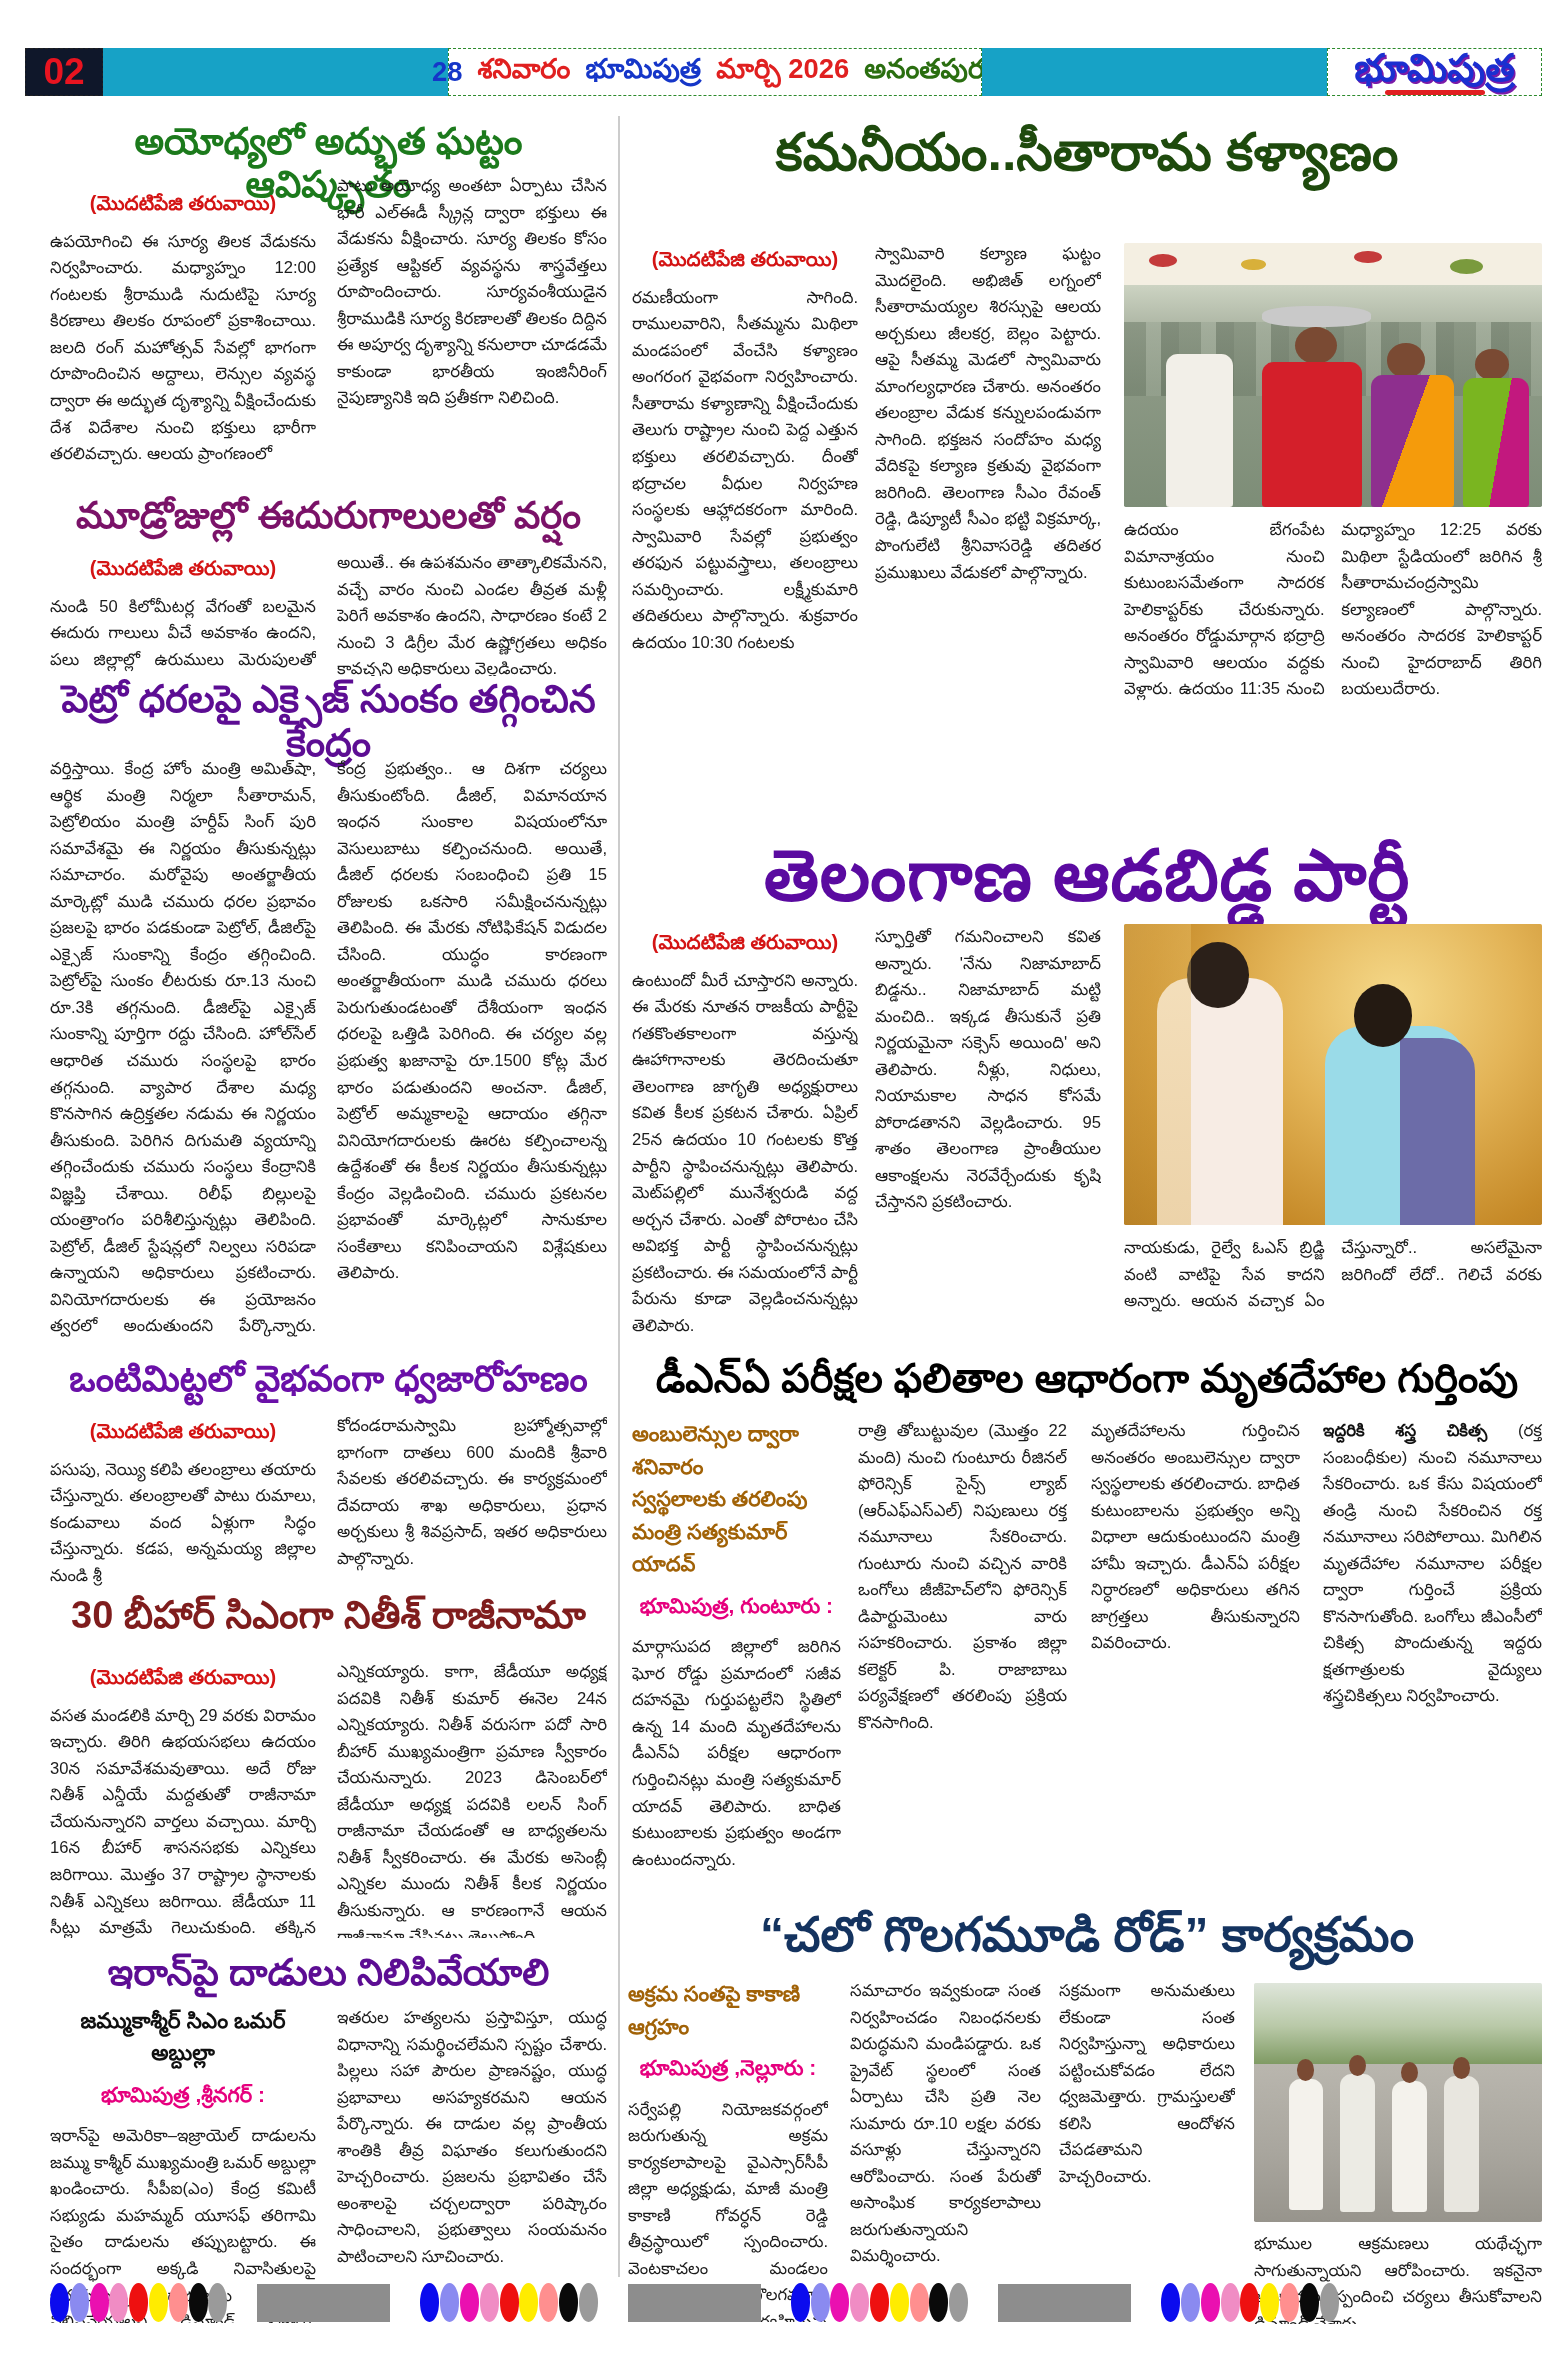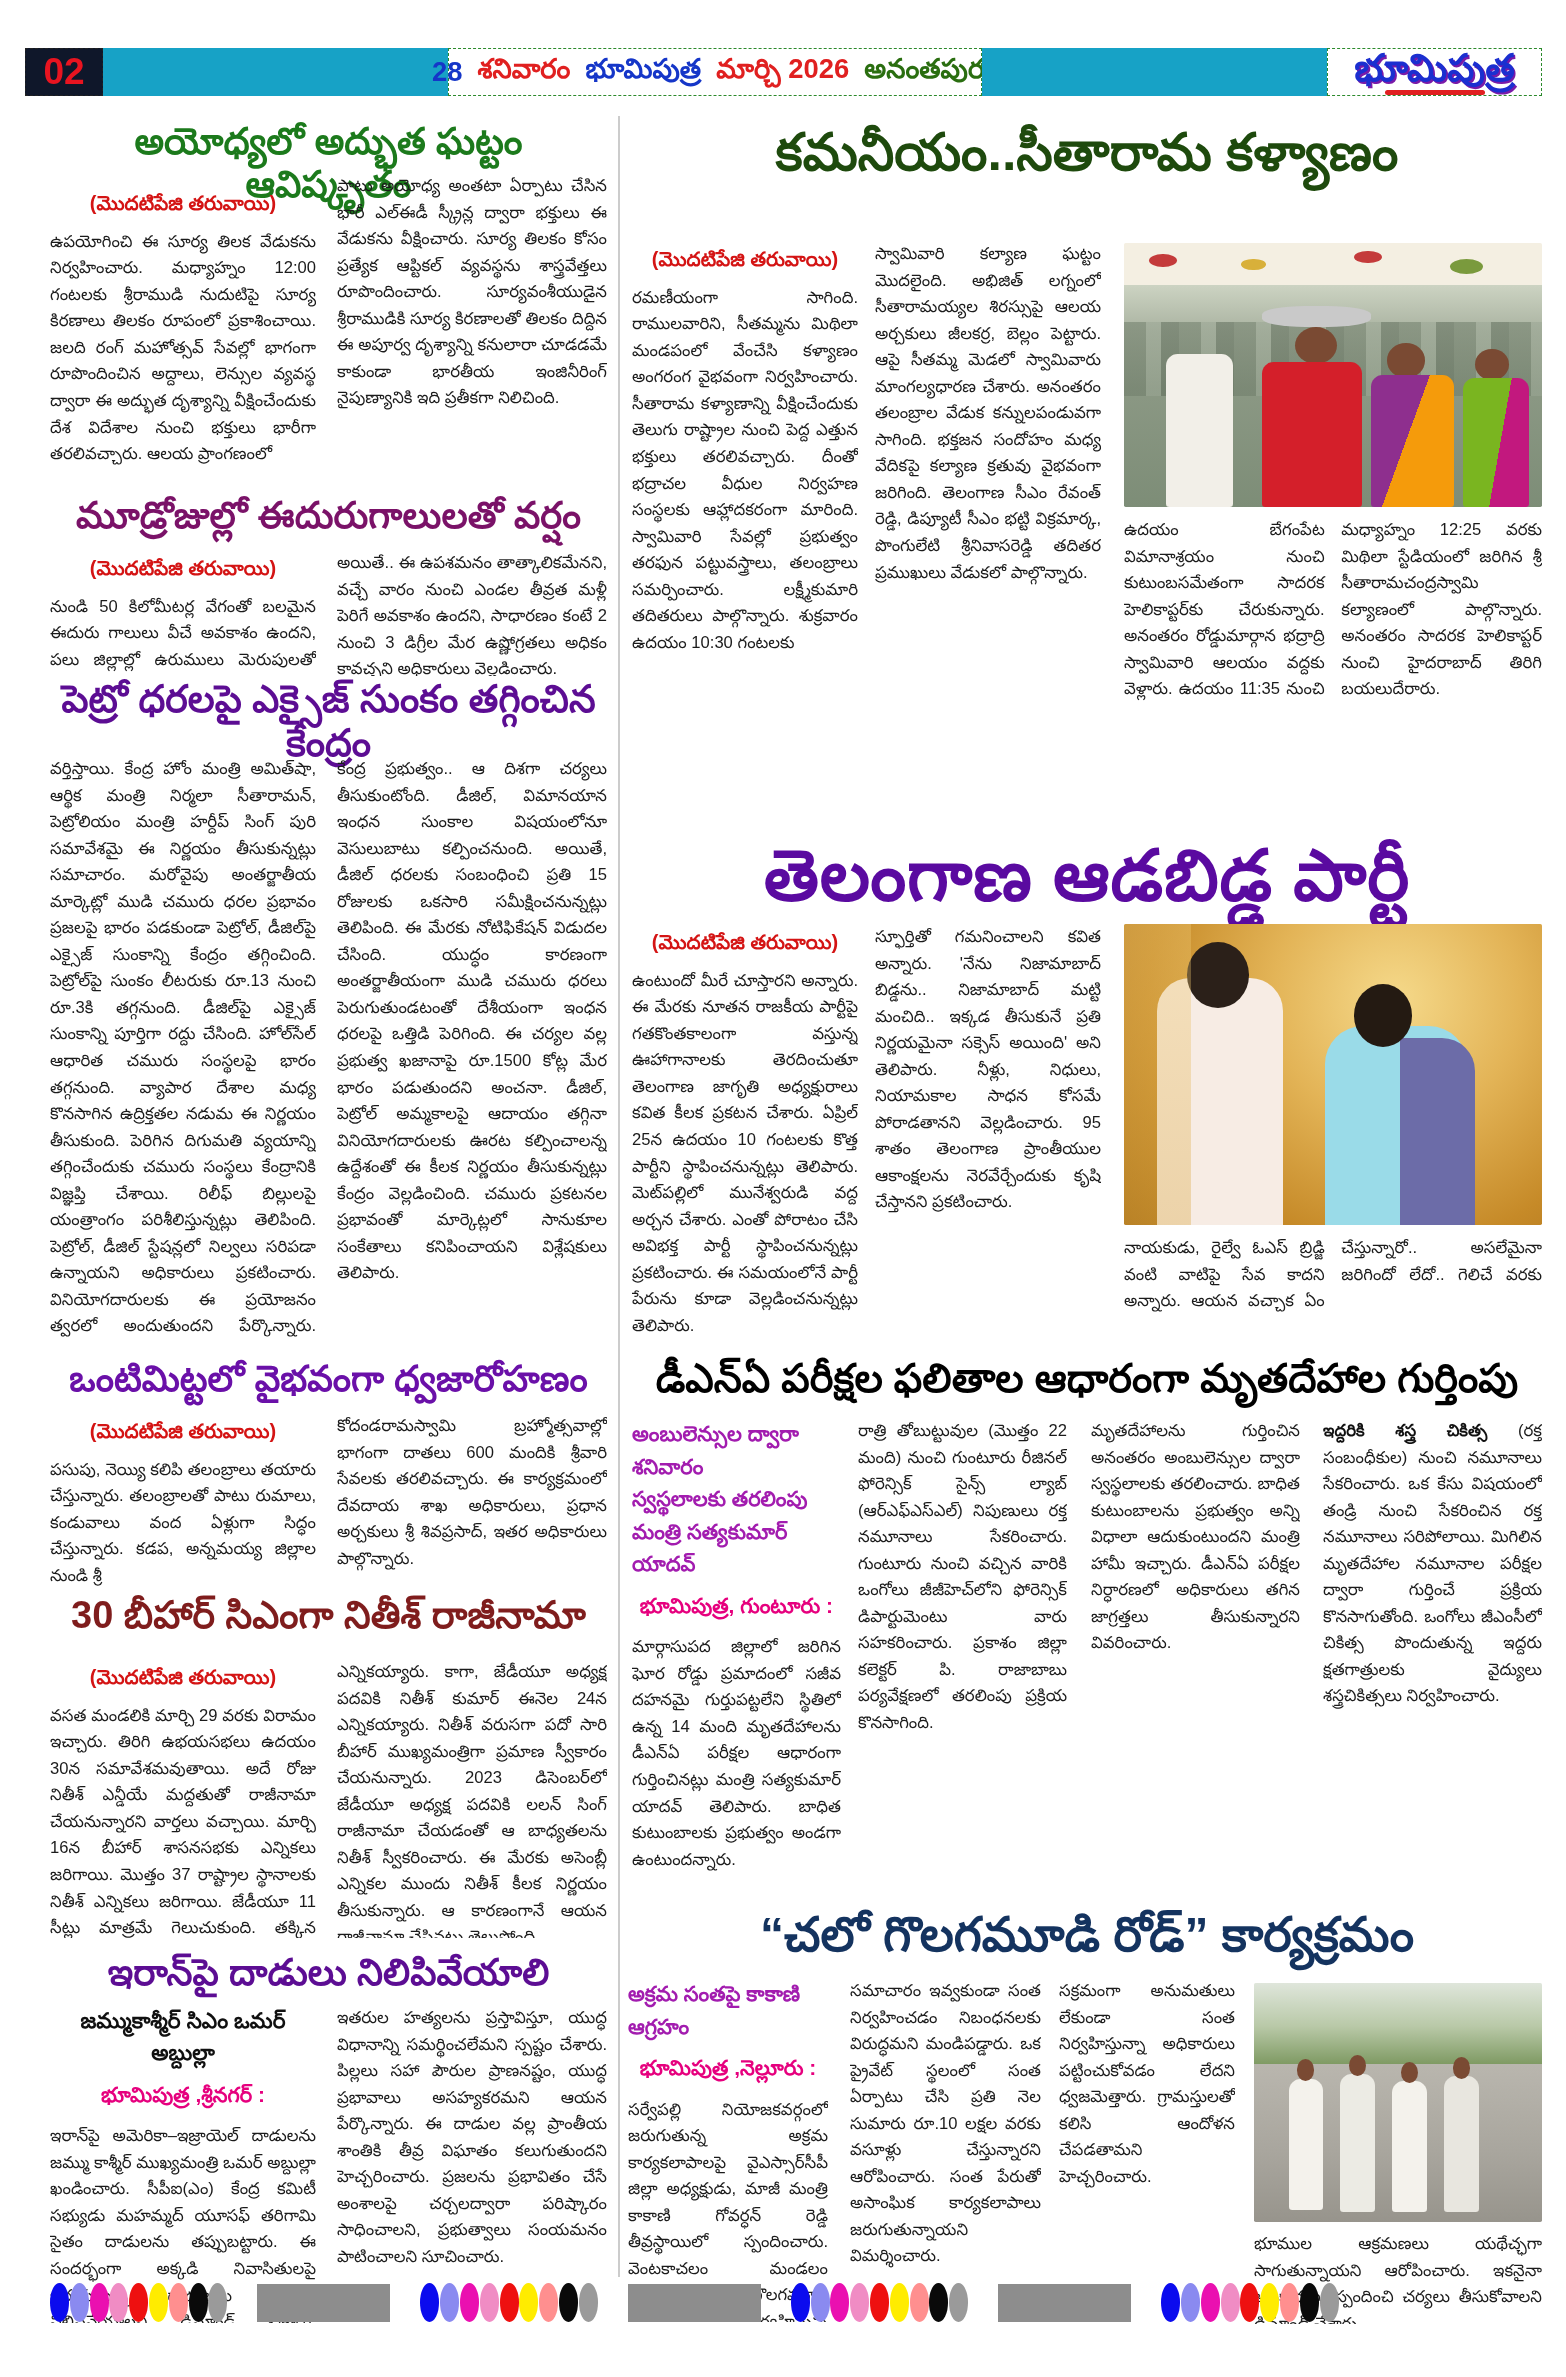--- a/index.html
+++ b/index.html
@@ -14,21 +14,21 @@
   .date-box span{font-size:27.4px;font-weight:bold;}
   .d-blue{color:#1536c8;} .d-red{color:#e02020;} .d-green{color:#2a6e10;}
   .logo-box{width:213px;background:#fff;border:1.7px dashed #2c8a2c;display:flex;flex-direction:column;align-items:center;justify-content:center;}
   .logo-text{color:#1b2fd0;font-size:38px;font-weight:bold;text-shadow:1.7px 1.7px 0 #7a1aa8;line-height:1;}
   .logo-tag{width:100px;height:5px;margin-top:3.3px;background:#e02020;border-radius:2.5px;}
   
   .hl{position:absolute;font-weight:bold;text-align:center;line-height:1.15;}
   .bodycol{position:absolute;font-size:16.6px;line-height:1.6;text-align:justify;color:#1b1b1b;overflow:hidden;}
   .marker{color:#d41414;font-weight:bold;text-align:center;font-size:20px;margin:1.7px 0 10px 0;}
   .byline{font-weight:bold;font-size:21.6px;color:#101010;text-align:center;line-height:1.5;}
-  .byline-left{font-weight:bold;font-size:21px;color:#a21caf;text-align:left;line-height:1.55;}
+  .byline-left{font-weight:bold;font-size:21px;color:#a16207;text-align:left;line-height:1.55;}
   .dateline{color:#e6007e;font-weight:bold;font-size:21px;text-align:center;margin:8.3px 0 11.6px 0;}
   .lead-bold{font-weight:bold;color:#101010;}
   .vrule{position:absolute;width:1.7px;background:#cccccc;}
   
   .photo{position:absolute;overflow:hidden;border-radius:1.7px;}
   .ph1{background:linear-gradient(#f4efe2 0%,#f4efe2 16%,#ccd3c2 16%,#a9b2a0 34%,#8b9884 55%,#7d8d77 100%);}
   .ph1 .deco{position:absolute;border-radius:50%;}
   .ph1 .crowd{position:absolute;left:0;right:0;top:30%;height:28%;
        background:repeating-linear-gradient(90deg,#6f7d6a 0 21.6px,#9aa694 21.6px 37px,#5e6c5a 37px 55px);opacity:.55;}
   .fig{position:absolute;border-radius:11.6px 11.6px 3.3px 3.3px;}

